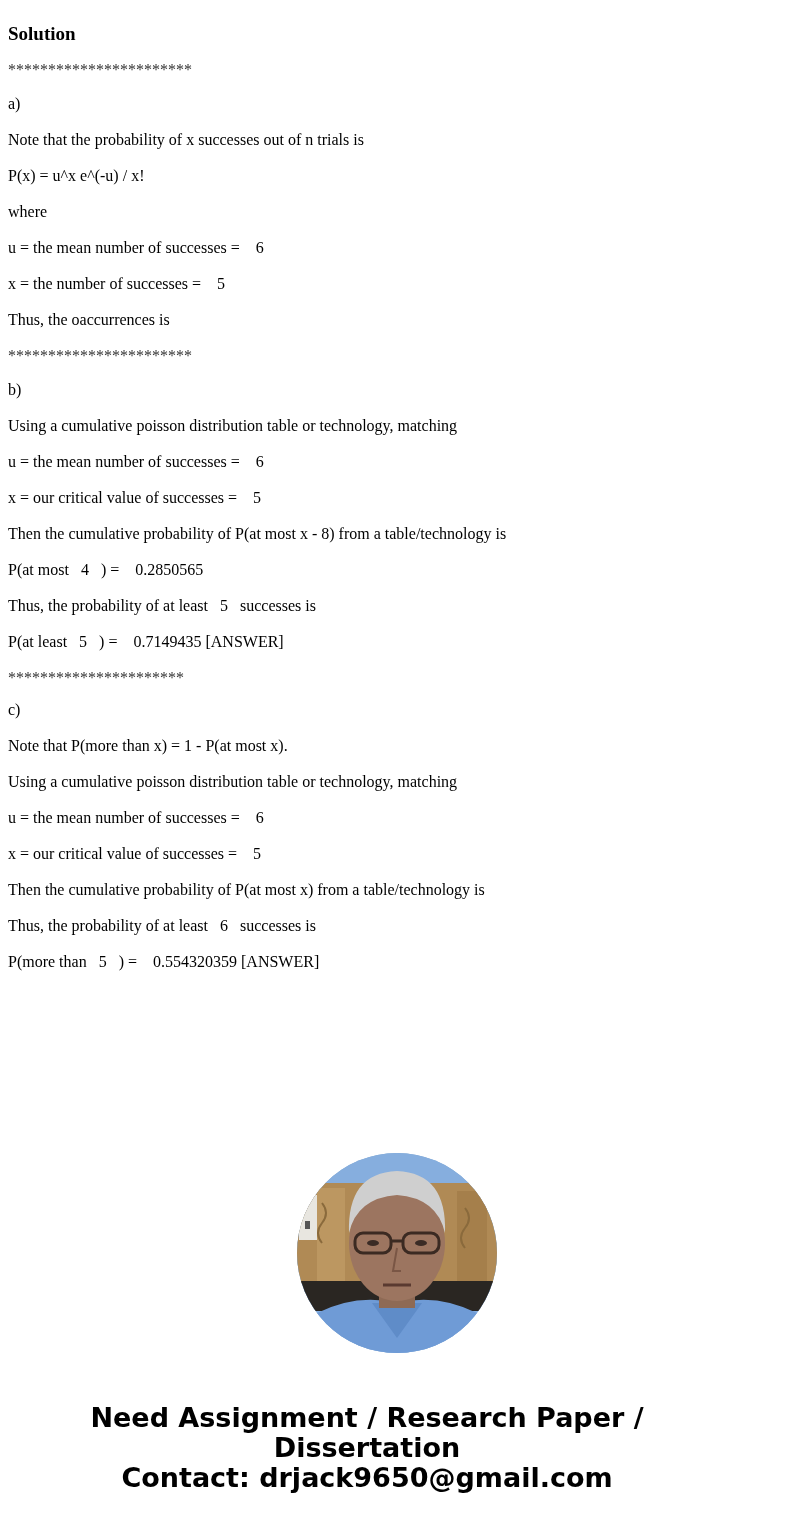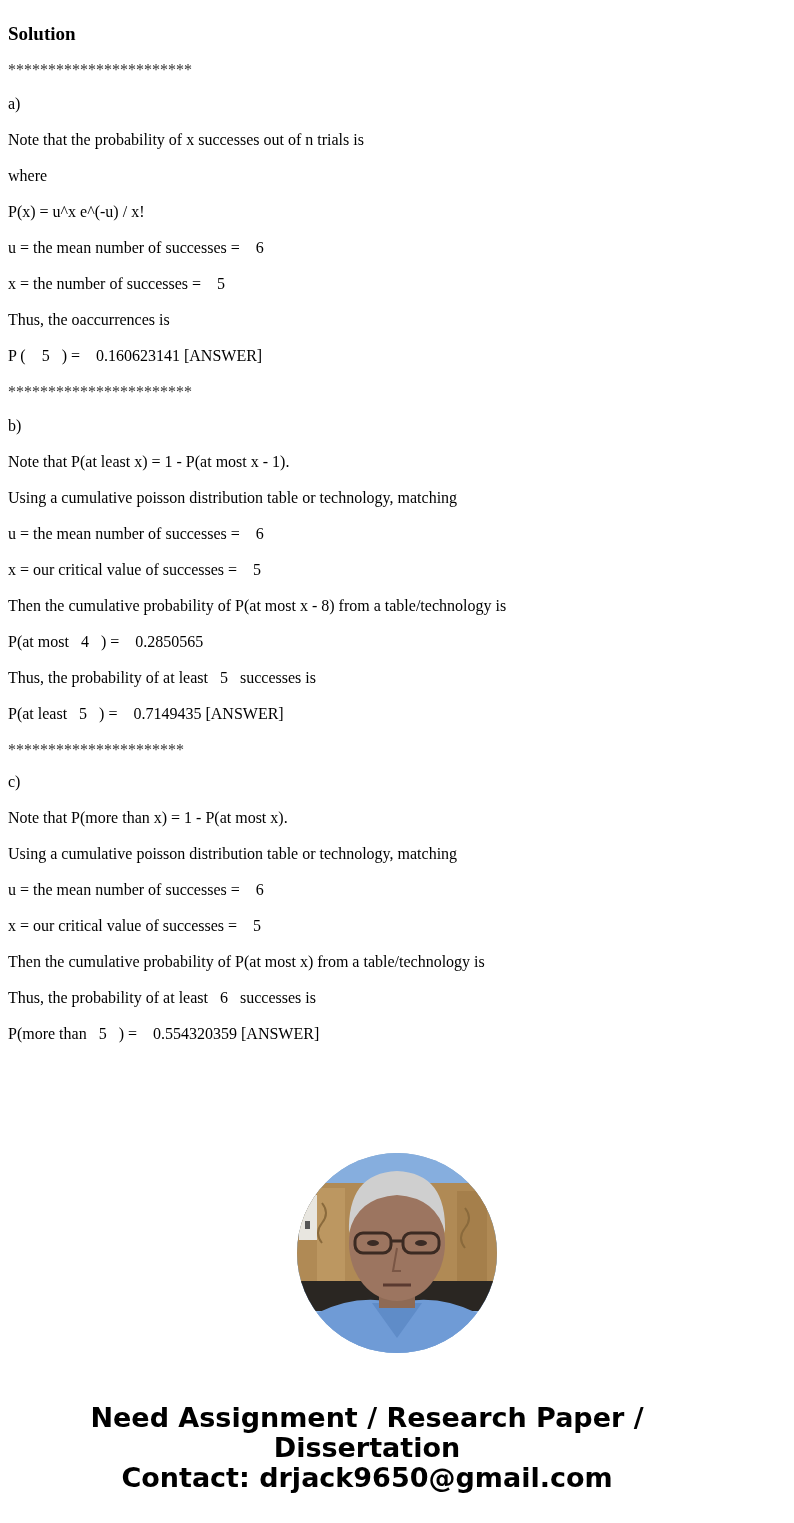--- a/index.html
+++ b/index.html
@@ -97,32 +97,30 @@
 </div>
 
 <h2 class="solution-heading">Solution</h2>
 
 <div class="content">
   <div class="line stars">***********************</div>
 
   <div>
     <div class="line">a)</div>
     <div class="line">Note that the probability of x successes out of n trials is</div>
+    <div class="line">P(x) = u^x e^(-u) / x!</div>
     <div class="line">where</div>
-    <div class="line">P(x) = u^x e^(-u) / x!</div>
     <div class="line">u = the mean number of successes =    6</div>
     <div class="line">x = the number of successes =    5</div>
     <div class="line">Thus, the oaccurrences is</div>
-    <div class="line">P (    5   ) =    0.160623141 [ANSWER]</div>
   </div>
   <div class="line stars">***********************</div>
 
   <div>
     <div class="line">b)</div>
-    <div class="line">Note that P(at least x) = 1 - P(at most x - 1).</div>
     <div class="line">Using a cumulative poisson distribution table or technology, matching</div>
     <div class="line">u = the mean number of successes =    6</div>
     <div class="line">x = our critical value of successes =    5</div>
     <div class="line">Then the cumulative probability of P(at most x - 8) from a table/technology is</div>
     <div class="line">P(at most   4   ) =    0.2850565</div>
     <div class="line">Thus, the probability of at least   5   successes is</div>
     <div class="line">P(at least   5   ) =    0.7149435 [ANSWER]</div>
   </div>
   <div class="line stars-tight">**********************</div>
 

